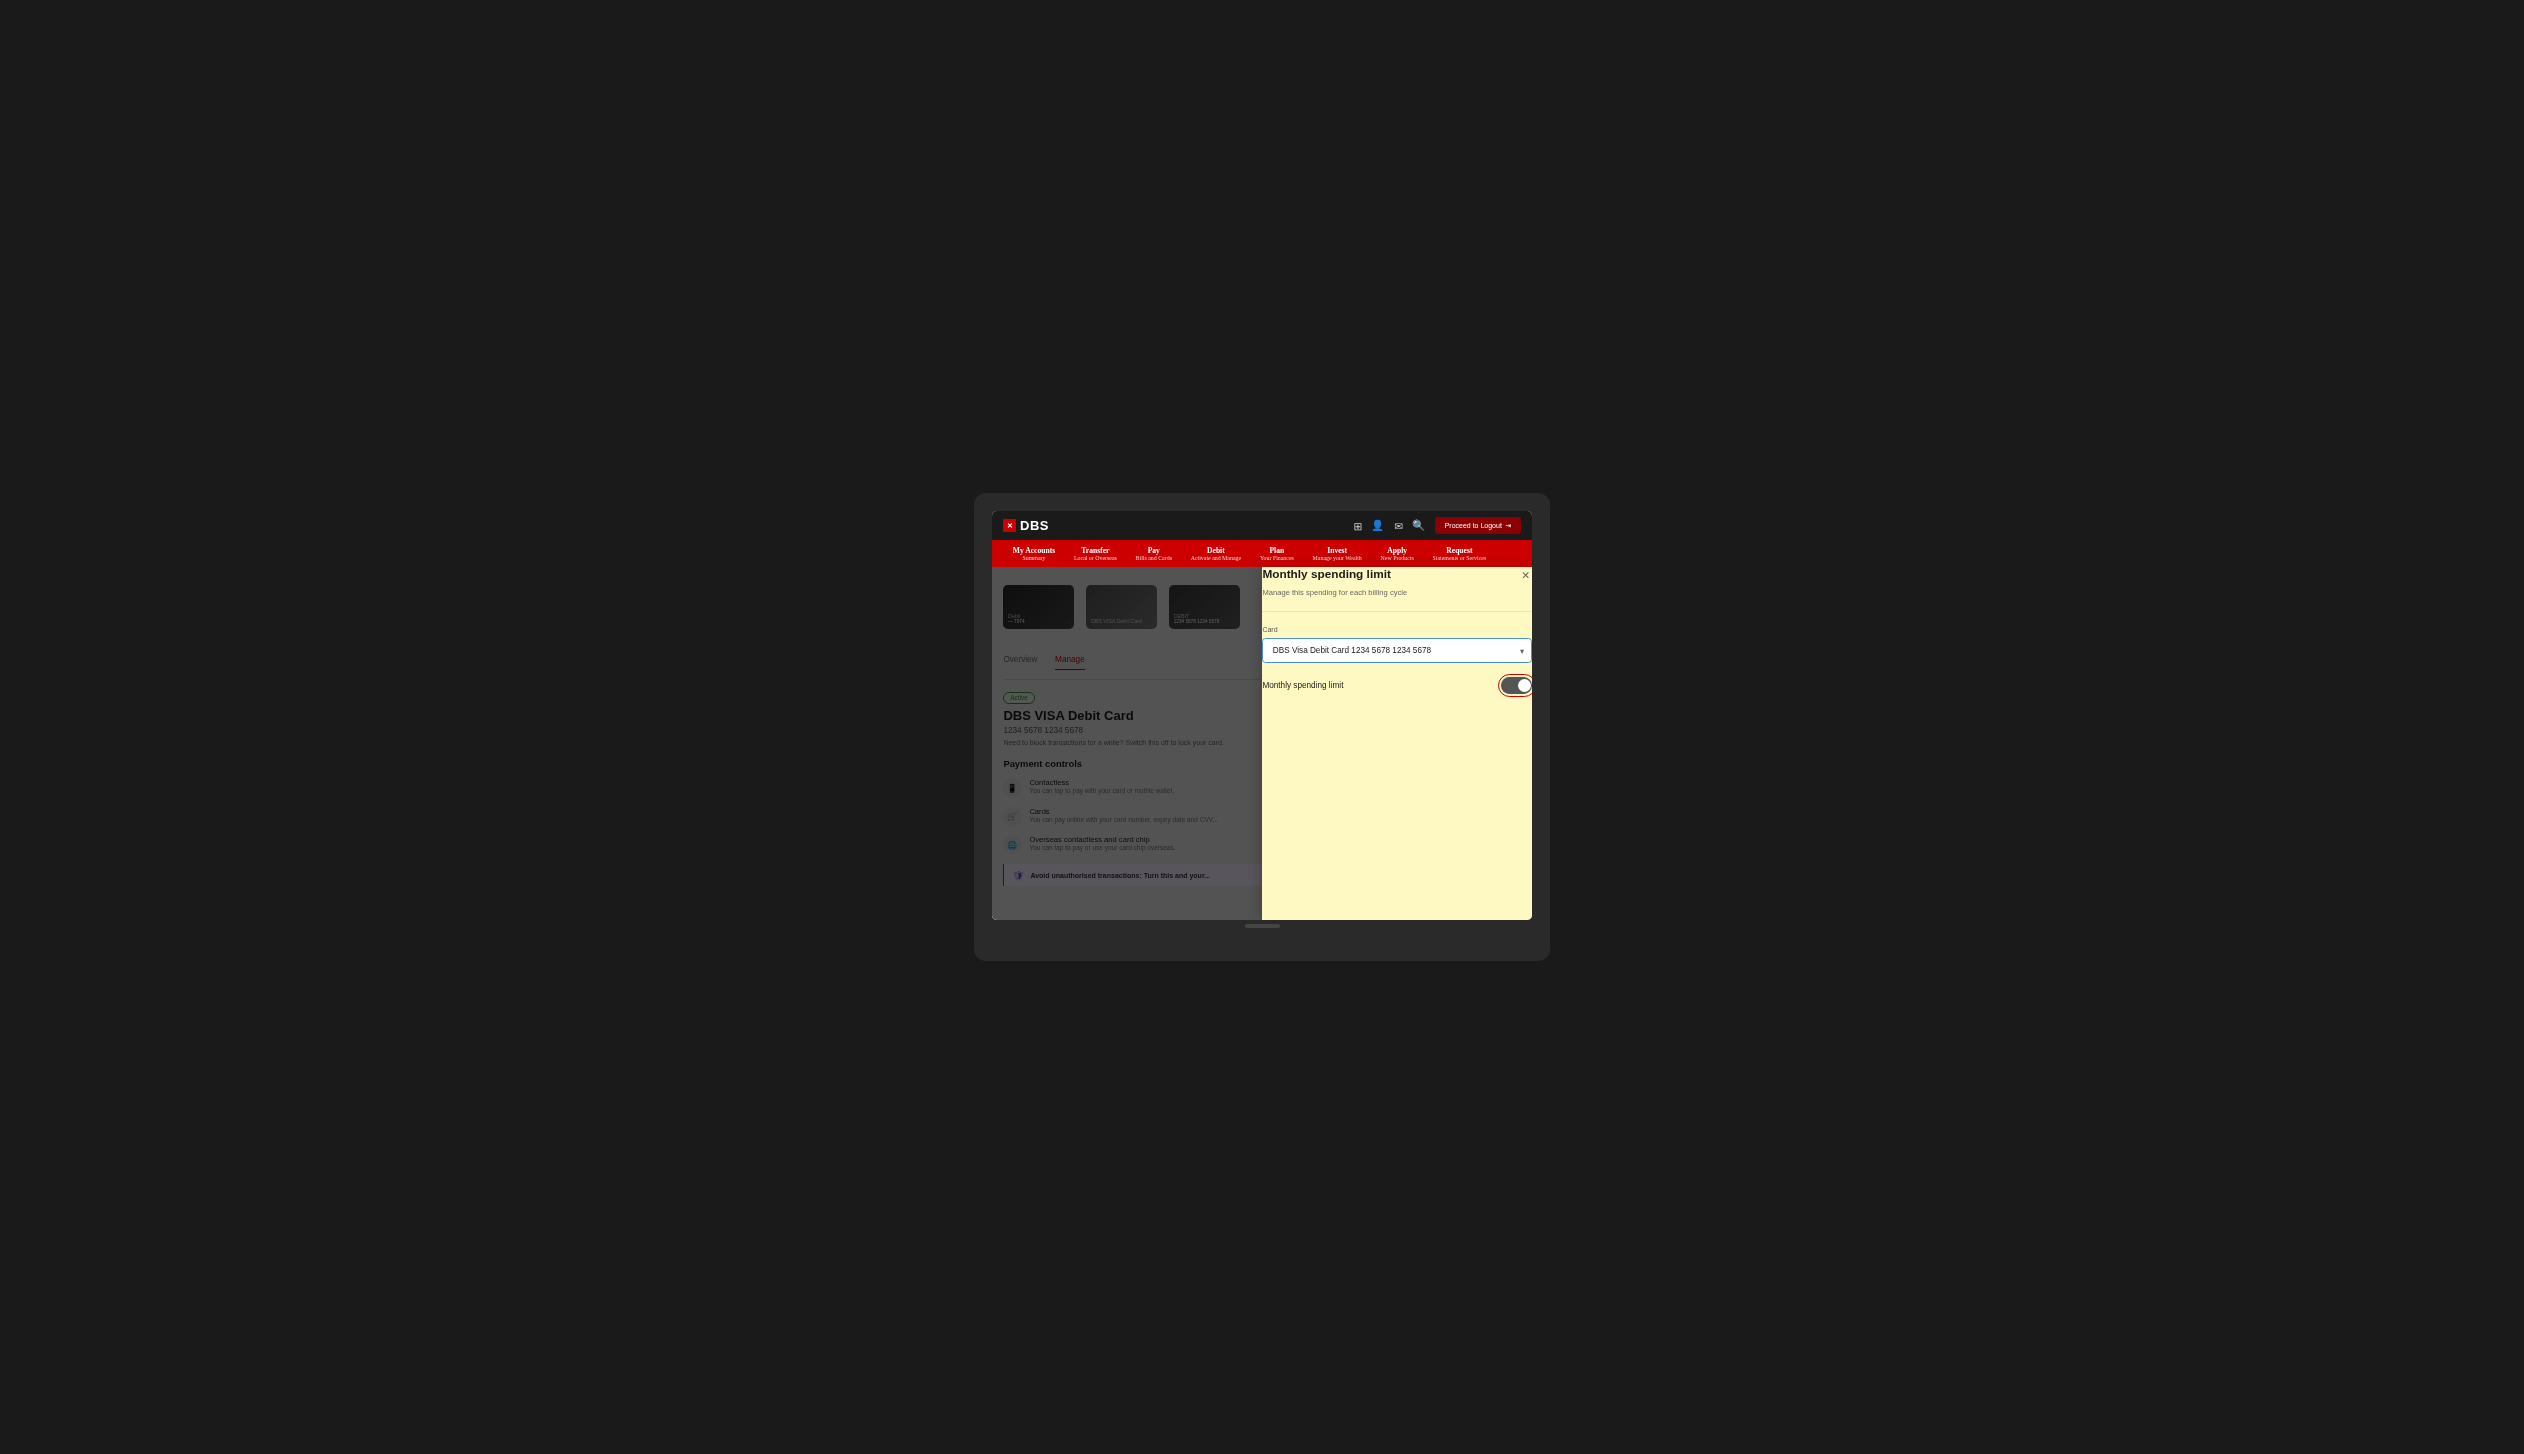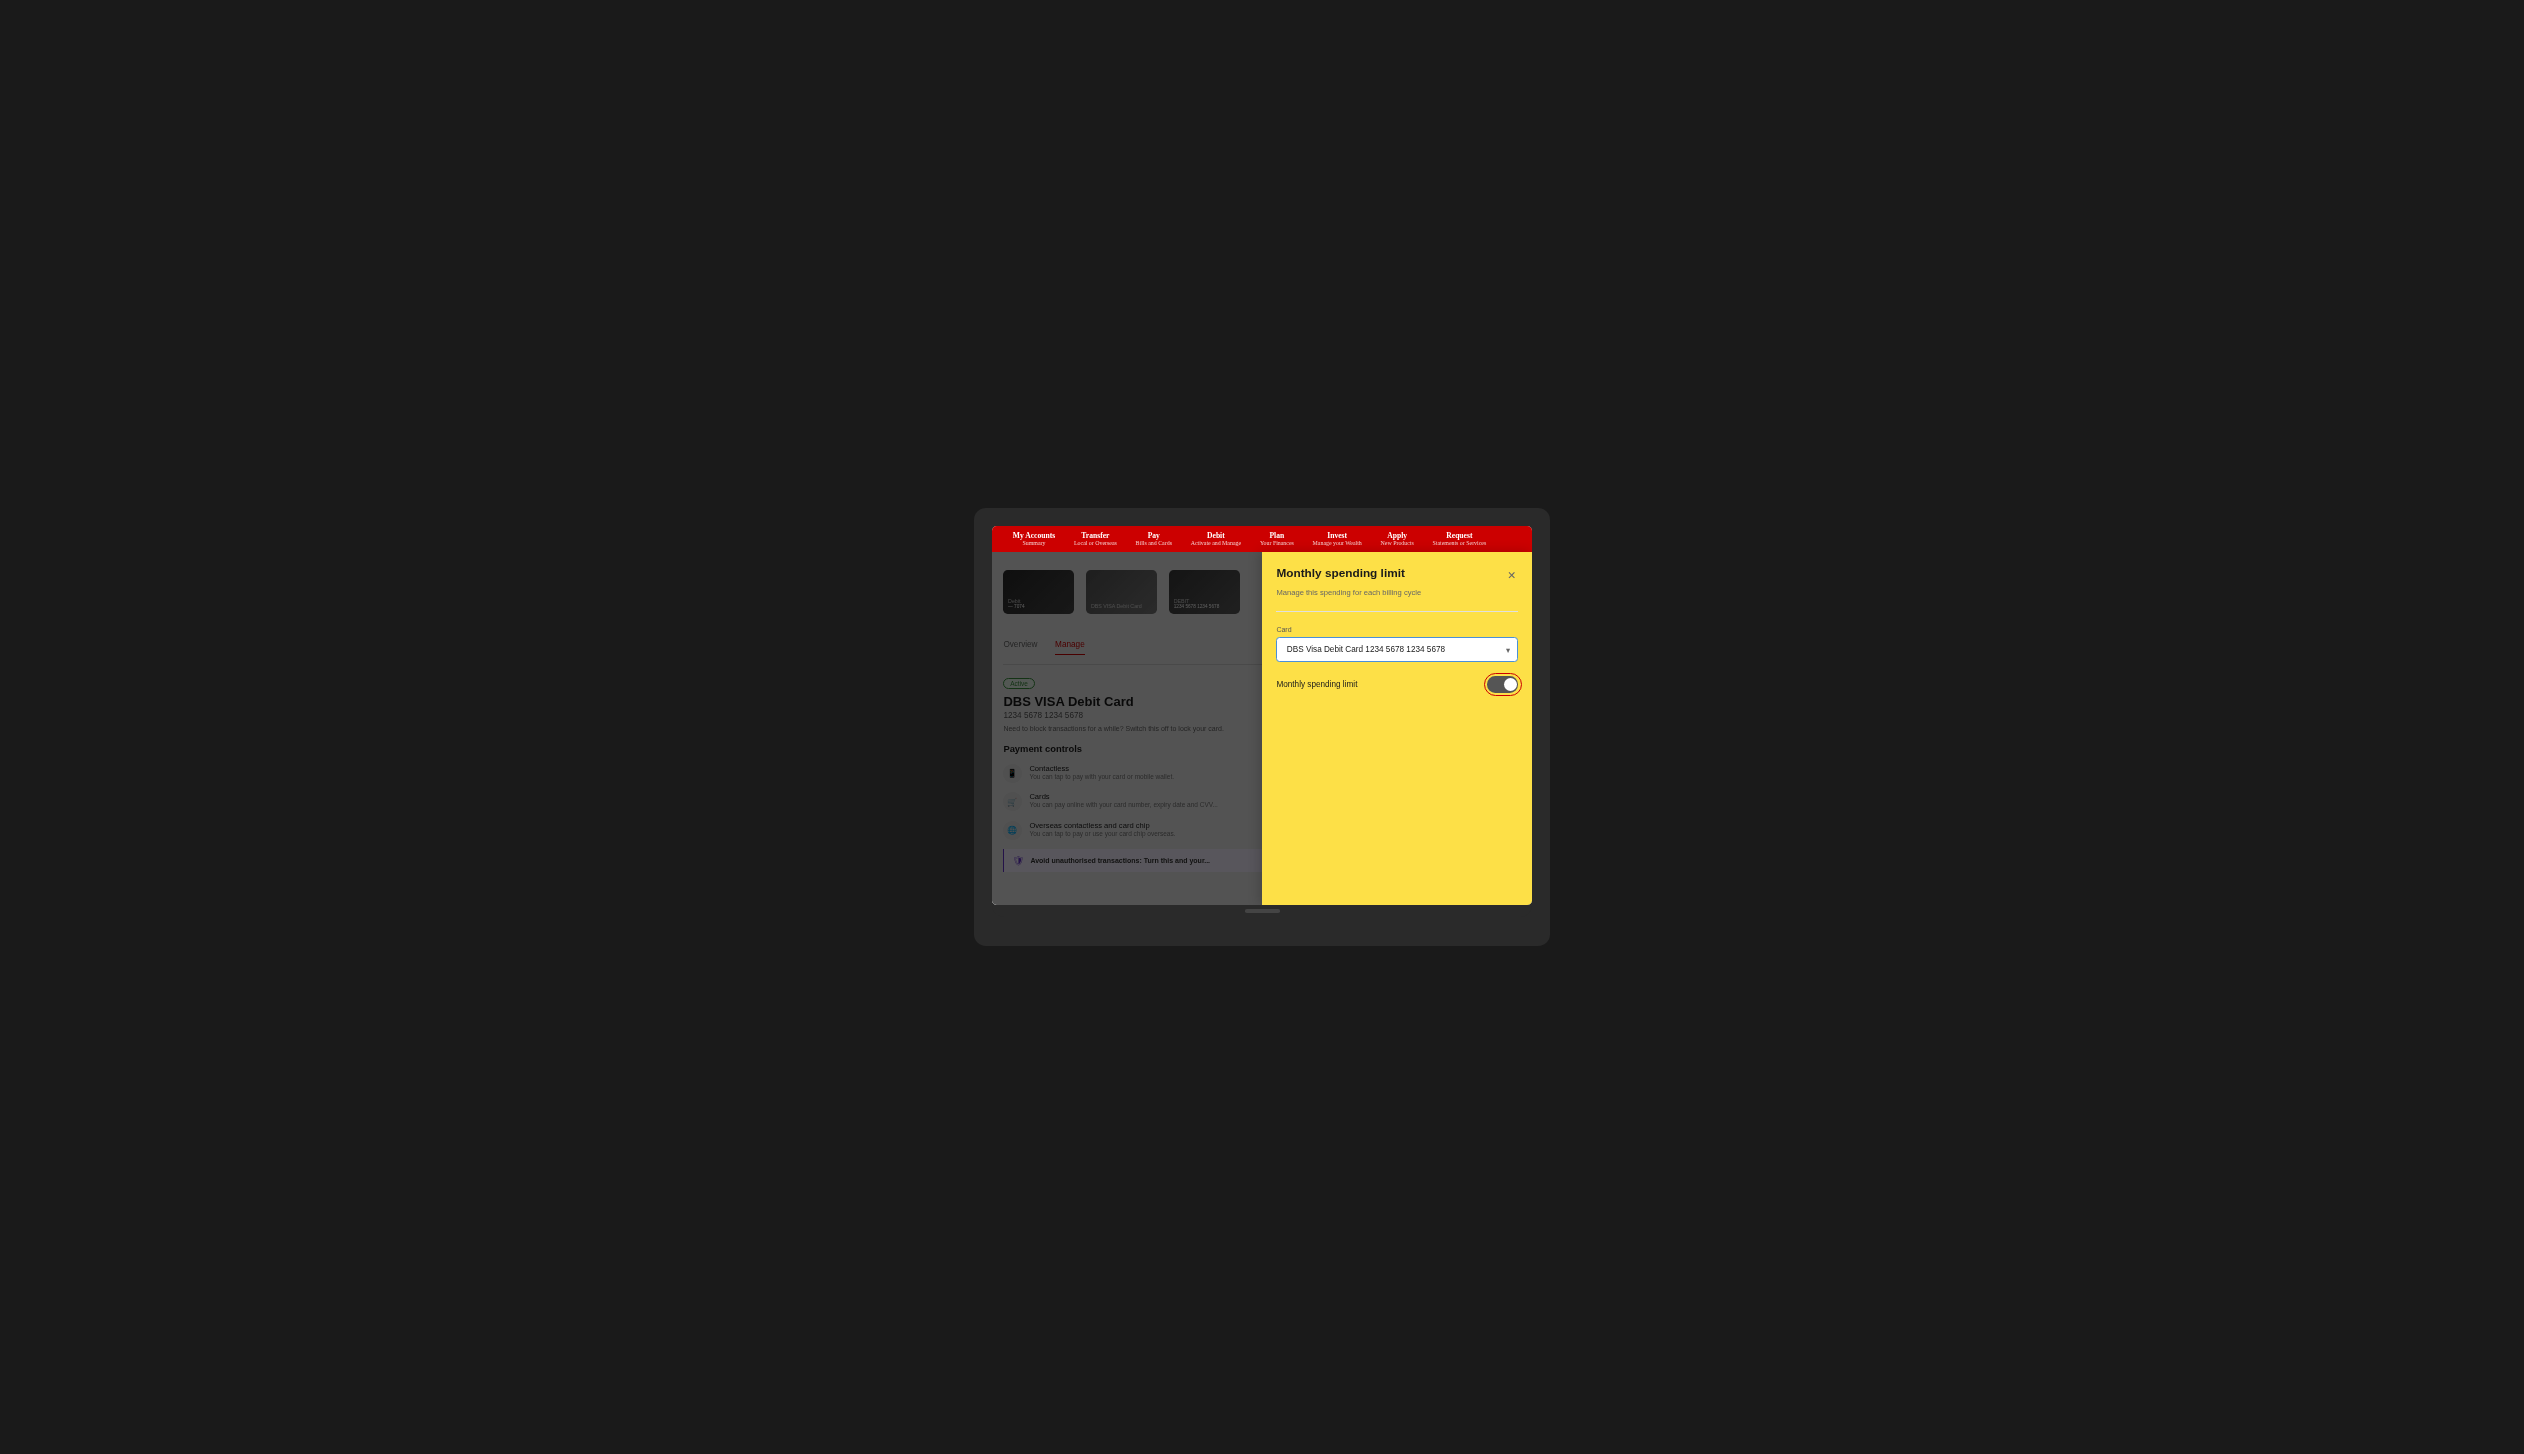--- a/index.html
+++ b/index.html
@@ -242,24 +242,24 @@
       position: absolute;
       top: 0;
       left: 0;
       right: 0;
       bottom: 0;
       background: rgba(0,0,0,0.4);
       display: flex;
       justify-content: flex-end;
     }
     .modal-panel {
-      background: #fde047;
+      background: #fef9c3;
       width: 270px;
       height: 100%;
-      padding: 14px;
+      padding: 0;
       position: relative;
       box-shadow: -2.4px 0 11.8px rgba(0,0,0,0.2);
     }
     .modal-header {
       display: flex;
       justify-content: space-between;
       align-items: flex-start;
       margin-bottom: 4.7px;
     }
     .modal-title {
@@ -372,20 +372,36 @@
       background: #444;
       border-radius: 1.8px;
     }
   </style>
 </head>
 <body>
 
 <div class="laptop-frame">
   <div class="laptop-screen">
 
+    <div class="top-bar">
+      <div class="logo-area">
+        <div class="dbs-logo-icon">✕</div>
+        <span class="dbs-text">DBS</span>
+      </div>
+      <div class="top-bar-icons">
+        <span class="top-icon">⊞</span>
+        <span class="top-icon">👤</span>
+        <span class="top-icon">✉</span>
+        <span class="top-icon">🔍</span>
+        <button class="logout-btn">
+          <span>Proceed to Logout</span>
+          <span>⇥</span>
+        </button>
+      </div>
+    </div>
 
     <div class="nav-bar">
       <div class="nav-item">
         <div class="nav-main">My Accounts</div>
         <div class="nav-sub">Summary</div>
       </div>
       <div class="nav-item">
         <div class="nav-main">Transfer</div>
         <div class="nav-sub">Local or Overseas</div>
       </div>

